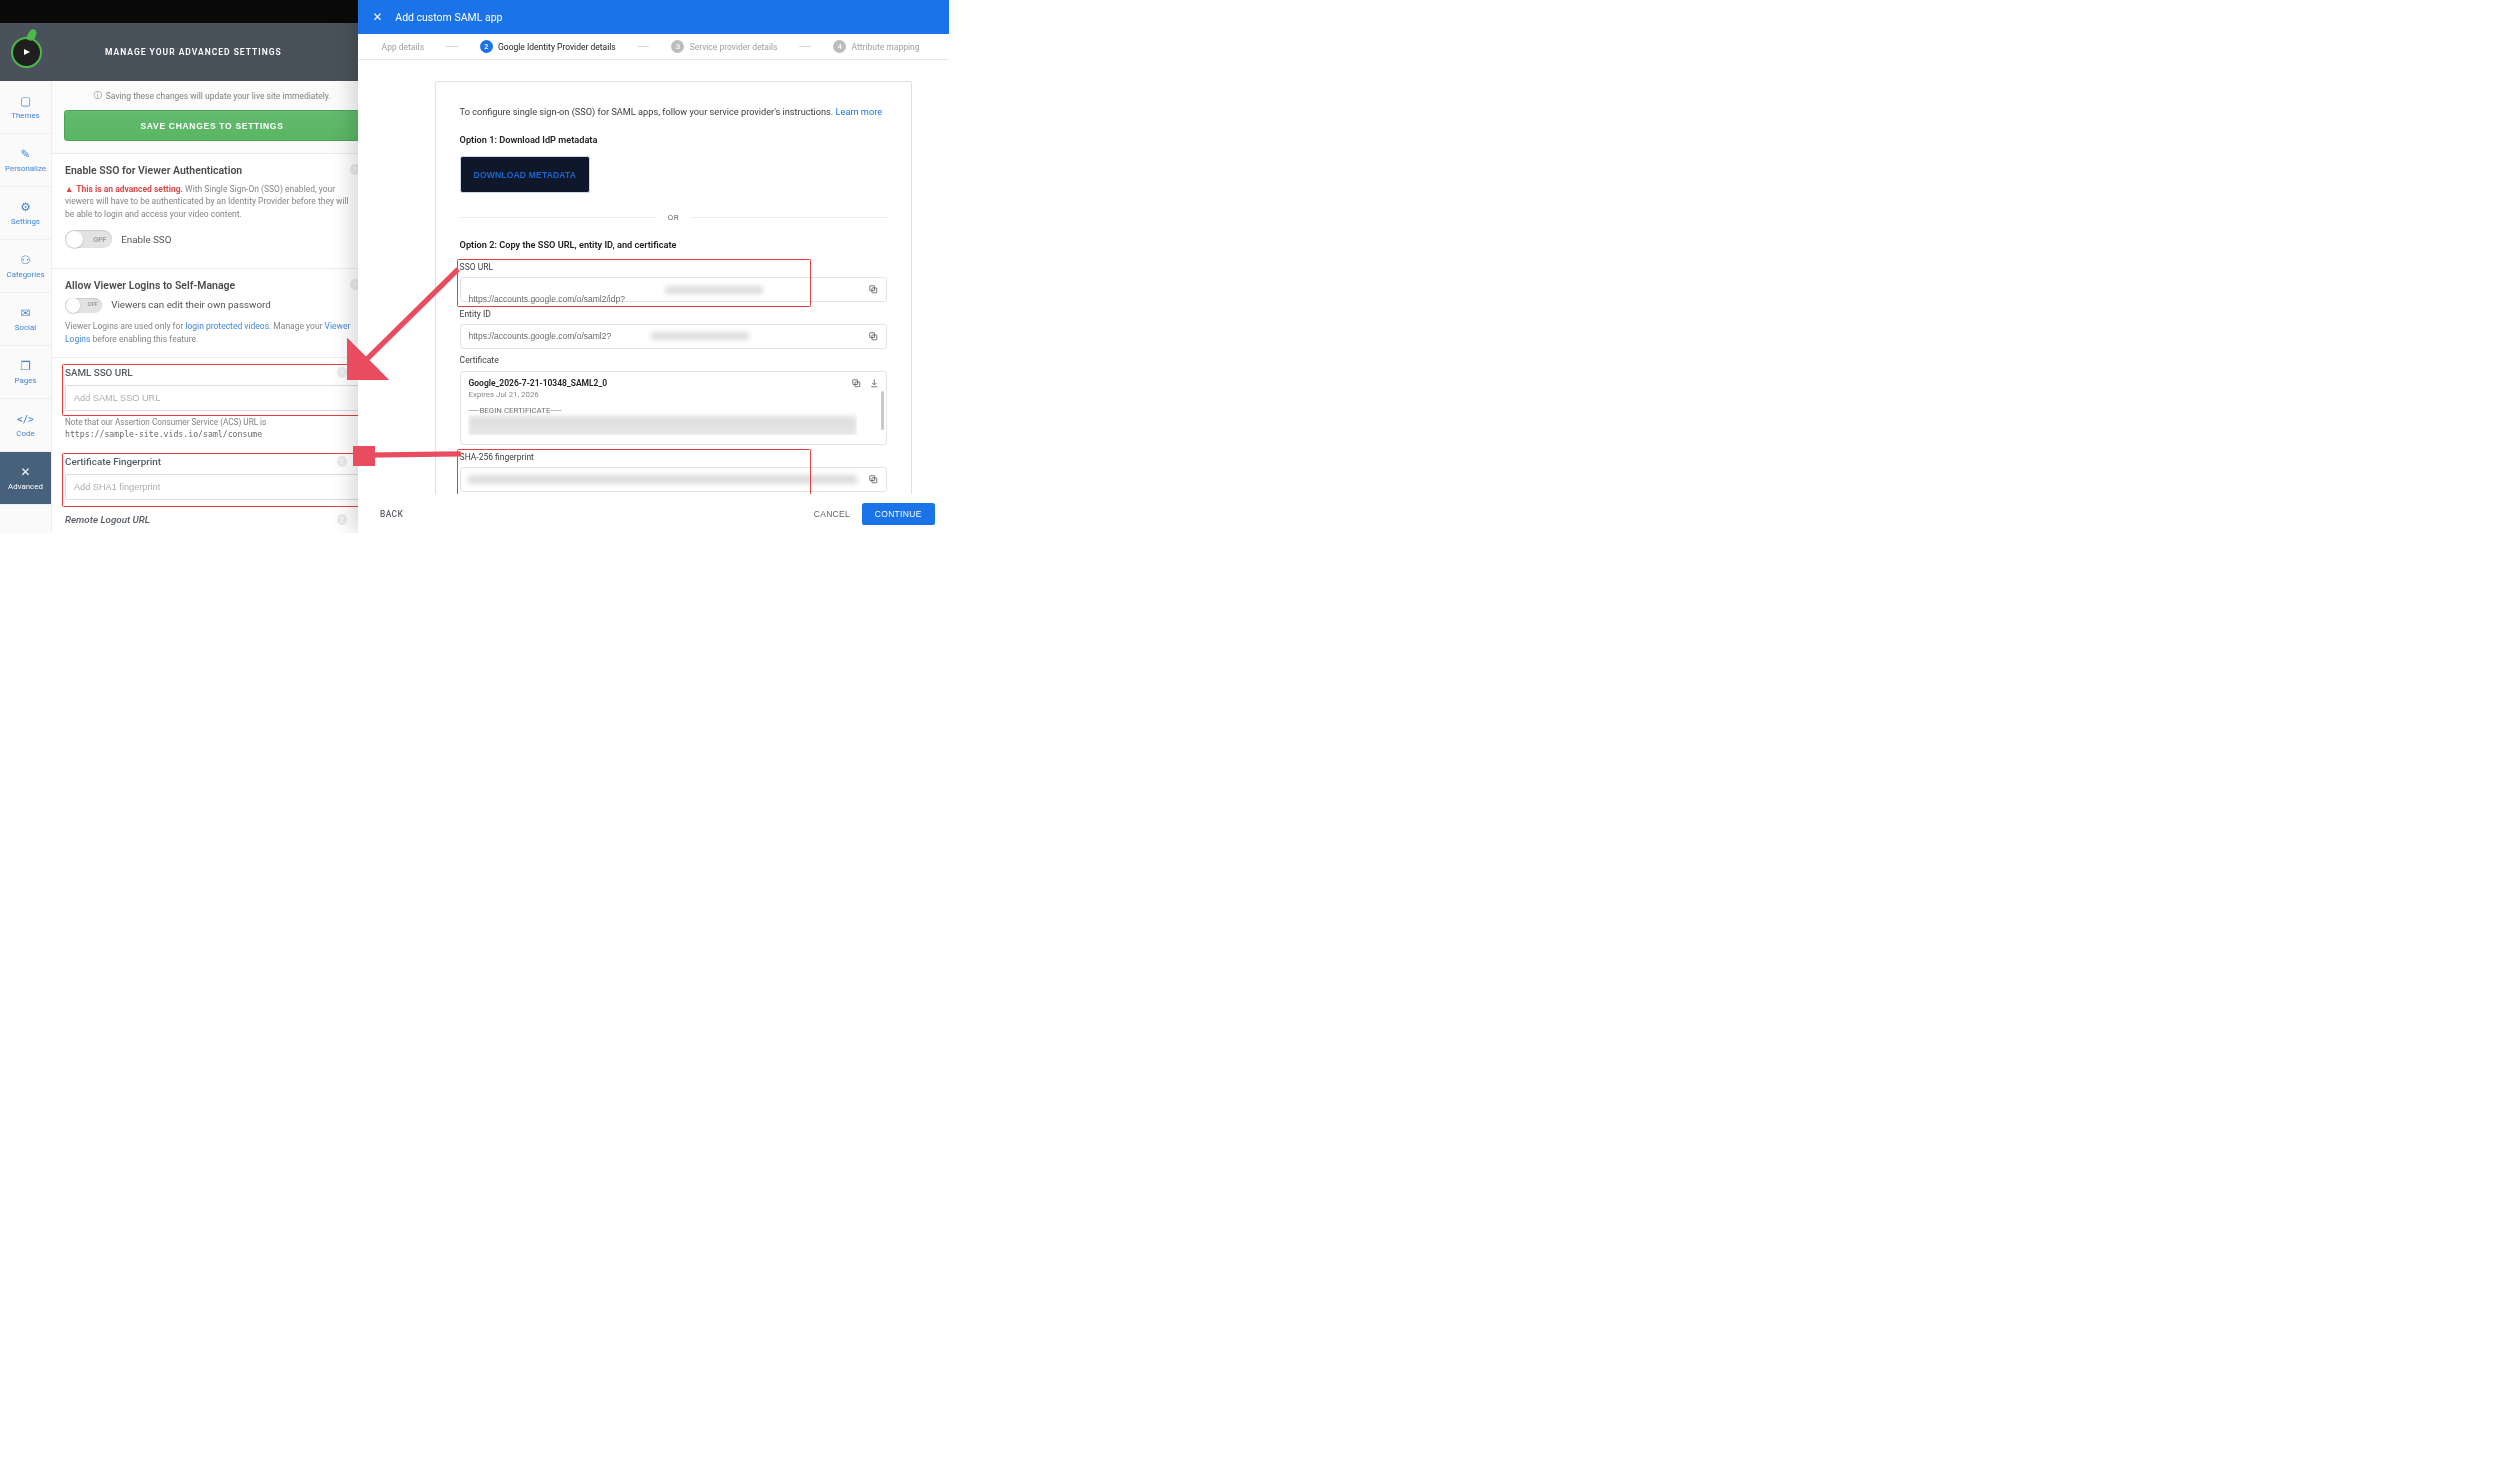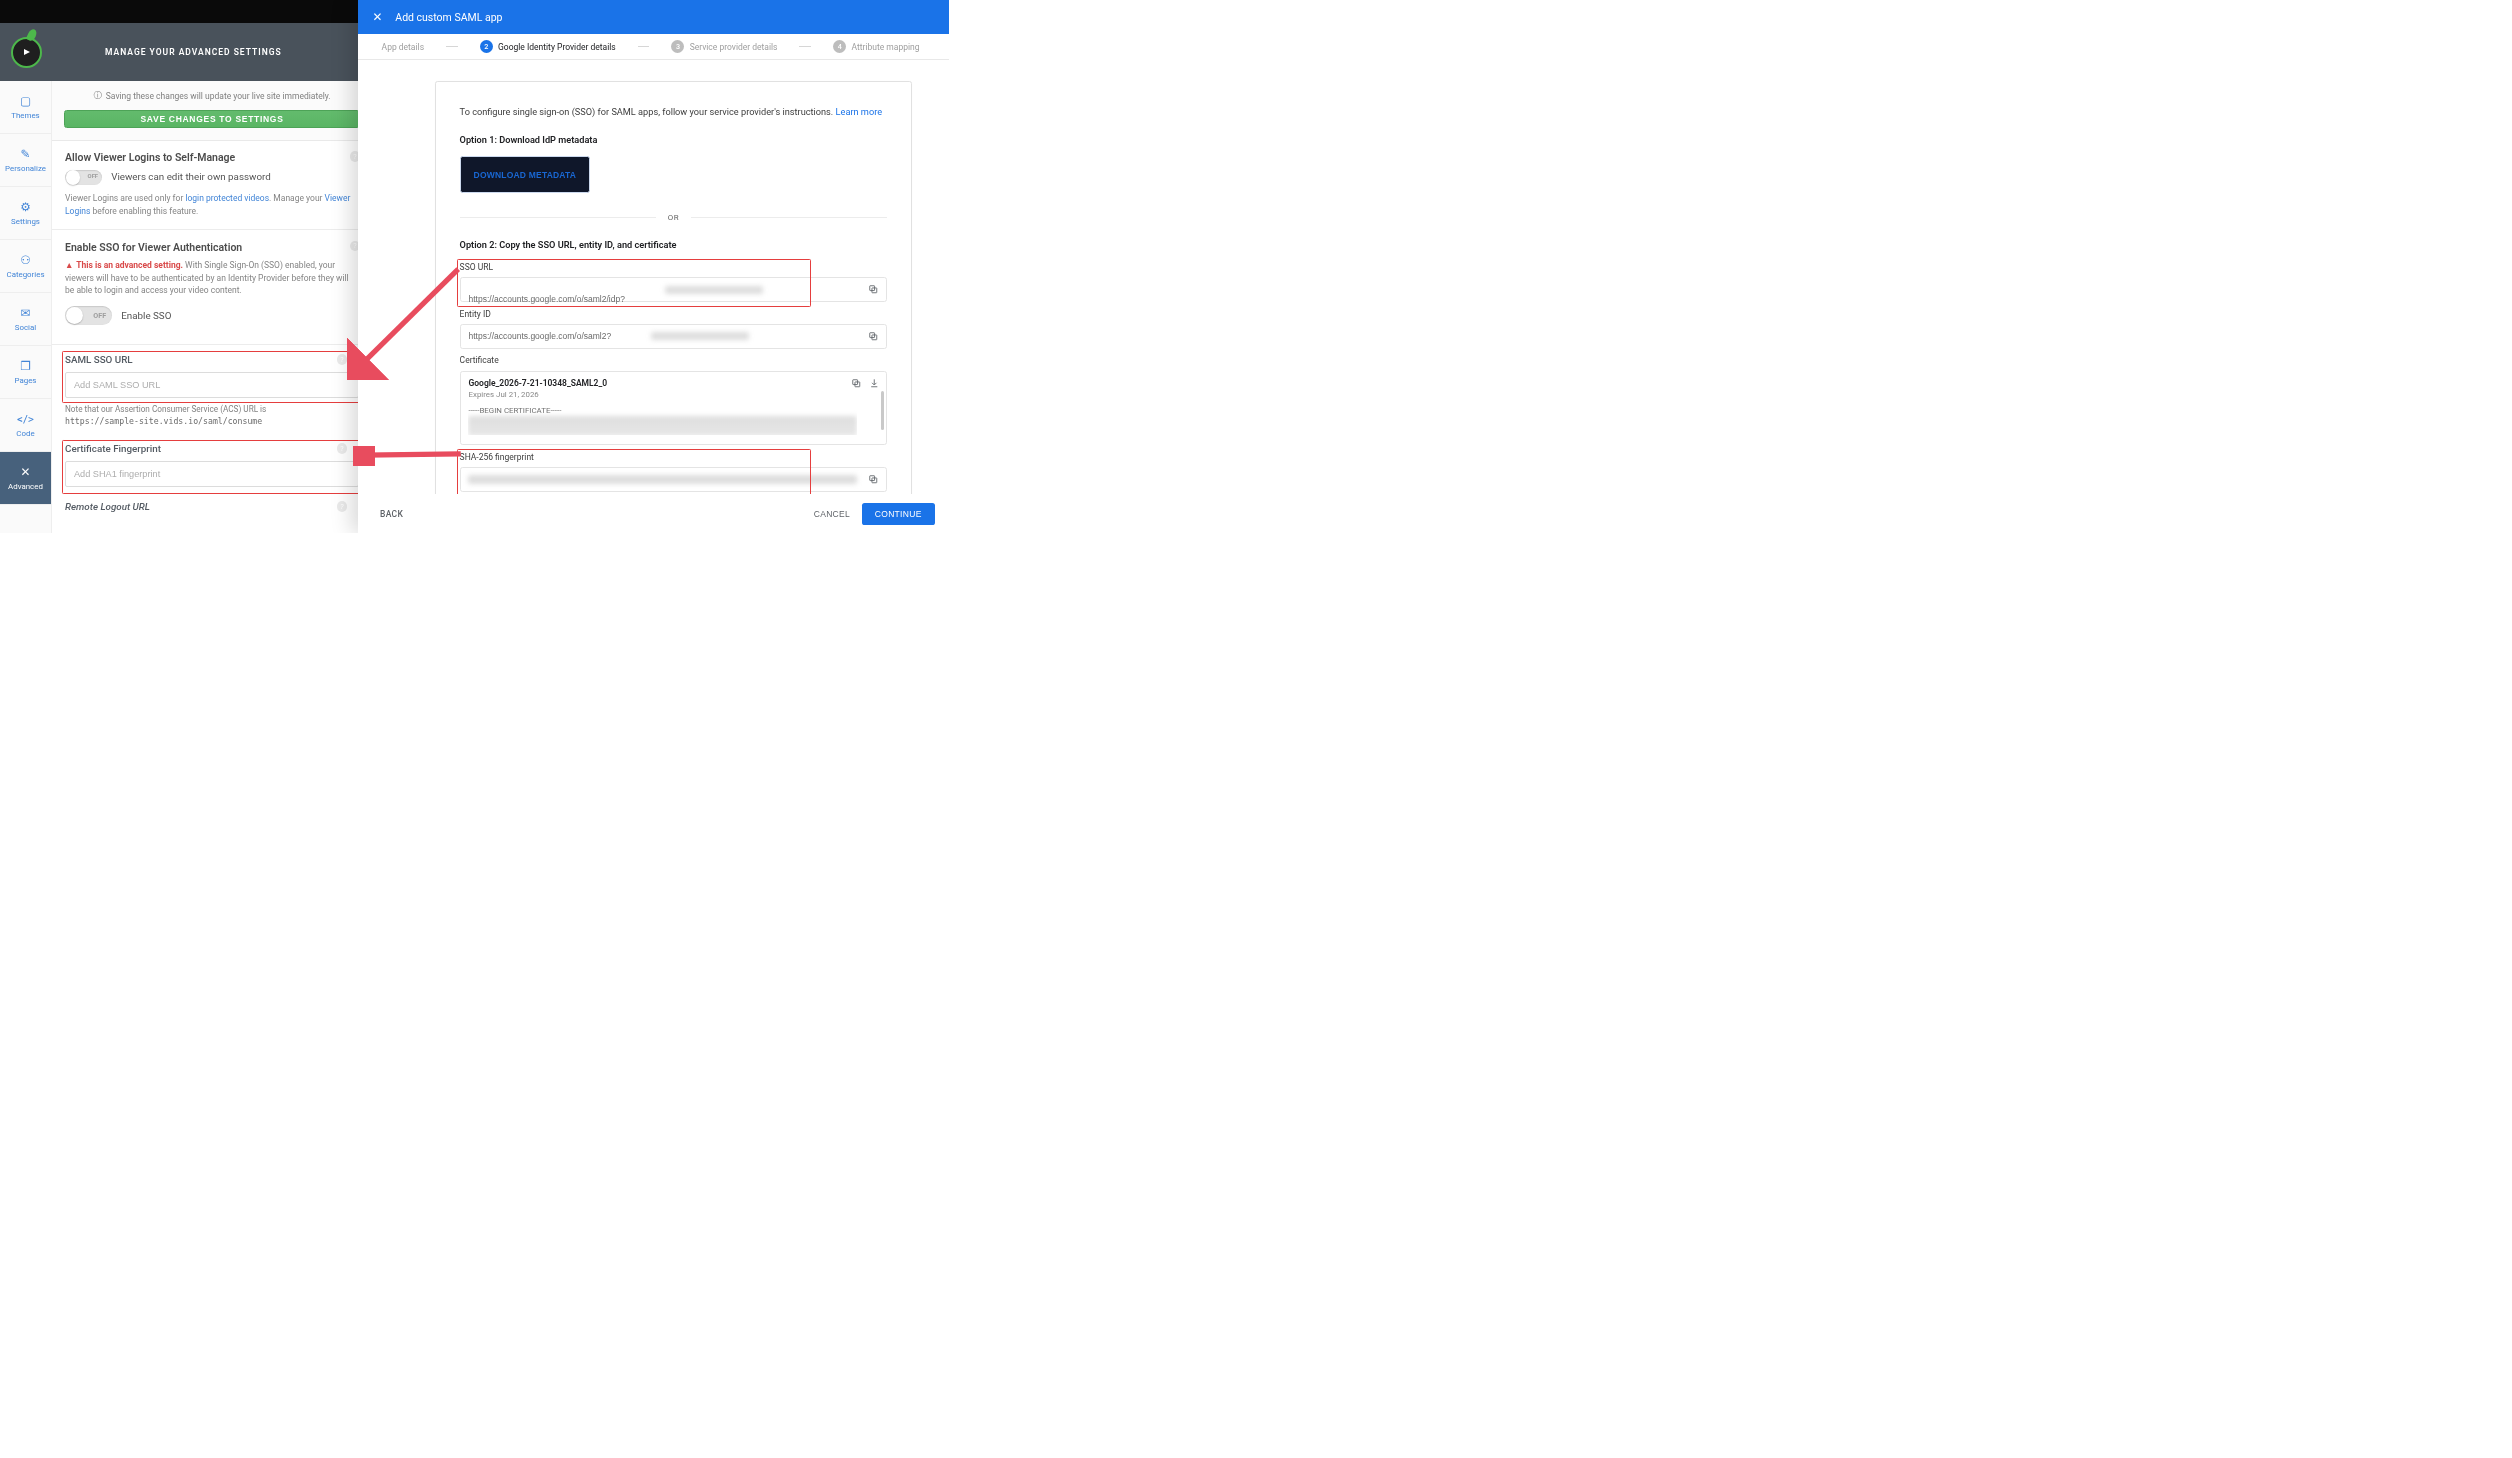--- a/index.html
+++ b/index.html
@@ -138,21 +138,21 @@
   display: flex;
   align-items: center;
   justify-content: center;
   gap: 3.9px;
   color: #808080;
   font-size: 8.5px;
   margin-bottom: 7.9px;
 }
 .save-btn {
   width: 100%;
-  height: 18px;
+  height: 31px;
   background: linear-gradient(#63bb6d,#5ab564);
   border: 0.7px solid #4da357;
   border-radius: 2.6px;
   color: #fff;
   font-size: 8.5px;
   font-weight: 600;
   letter-spacing: 0.7px;
   cursor: pointer;
 }
 
@@ -422,51 +422,51 @@
   </div>
 
   <div class="settings-panel">
 
     <div class="save-banner">
       <div class="save-banner-text">
         <span>ⓘ</span>
         <span>Saving these changes will update your live site immediately.</span>
       </div>
       <button class="save-btn">SAVE CHANGES TO SETTINGS</button>
-    </div>
-
-    <div class="section">
-      <h3>Allow Viewer Logins to Self-Manage</h3>
-      <span class="help-q">?</span>
-      <div class="toggle-row">
-        <div class="toggle">
-          <div class="toggle-knob"></div>
-          <span class="toggle-label">OFF</span>
-        </div>
-        <span class="small-text" style="color:#555;font-size:9.8px;">Viewers can edit their own password</span>
-      </div>
-      <p class="small-text">
-        <span>Viewer Logins are used only for </span><span class="link">login protected videos</span><span>. Manage your </span><span class="link">Viewer Logins</span><span> before enabling this feature.</span>
-      </p>
     </div>
 
     <div class="section" style="padding-bottom:13px;">
       <h3>Enable SSO for Viewer Authentication</h3>
       <span class="help-q">?</span>
       <p class="small-text">
         <span class="warn-icon">▲</span>
         <strong style="color:#d94a4a;">This is an advanced setting.</strong><span> With Single Sign-On (SSO) enabled, your viewers will have to be authenticated by an Identity Provider before they will be able to login and access your video content.</span>
       </p>
       <div class="toggle-row" style="margin-top:9.2px;">
         <div class="toggle toggle-wide">
           <div class="toggle-knob"></div>
           <span class="toggle-label">OFF</span>
         </div>
         <span style="font-size:9.8px;color:#555;">Enable SSO</span>
       </div>
+    </div>
+
+    <div class="section">
+      <h3>Allow Viewer Logins to Self-Manage</h3>
+      <span class="help-q">?</span>
+      <div class="toggle-row">
+        <div class="toggle">
+          <div class="toggle-knob"></div>
+          <span class="toggle-label">OFF</span>
+        </div>
+        <span class="small-text" style="color:#555;font-size:9.8px;">Viewers can edit their own password</span>
+      </div>
+      <p class="small-text">
+        <span>Viewer Logins are used only for </span><span class="link">login protected videos</span><span>. Manage your </span><span class="link">Viewer Logins</span><span> before enabling this feature.</span>
+      </p>
     </div>
 
     <div class="section" style="border-bottom:none;padding-top:9.2px;">
       <div class="field-block" style="position:relative;">
         <div class="field-label">SAML SSO URL</div>
         <span class="help-q" style="top:0;">?</span>
         <input class="text-input" placeholder="Add SAML SSO URL" style="">
         <div class="under-note">
           <span>Note that our Assertion Consumer Service (ACS) URL is</span><br>
           <span class="code">https://sample-site.vids.io/saml/consume</span>

